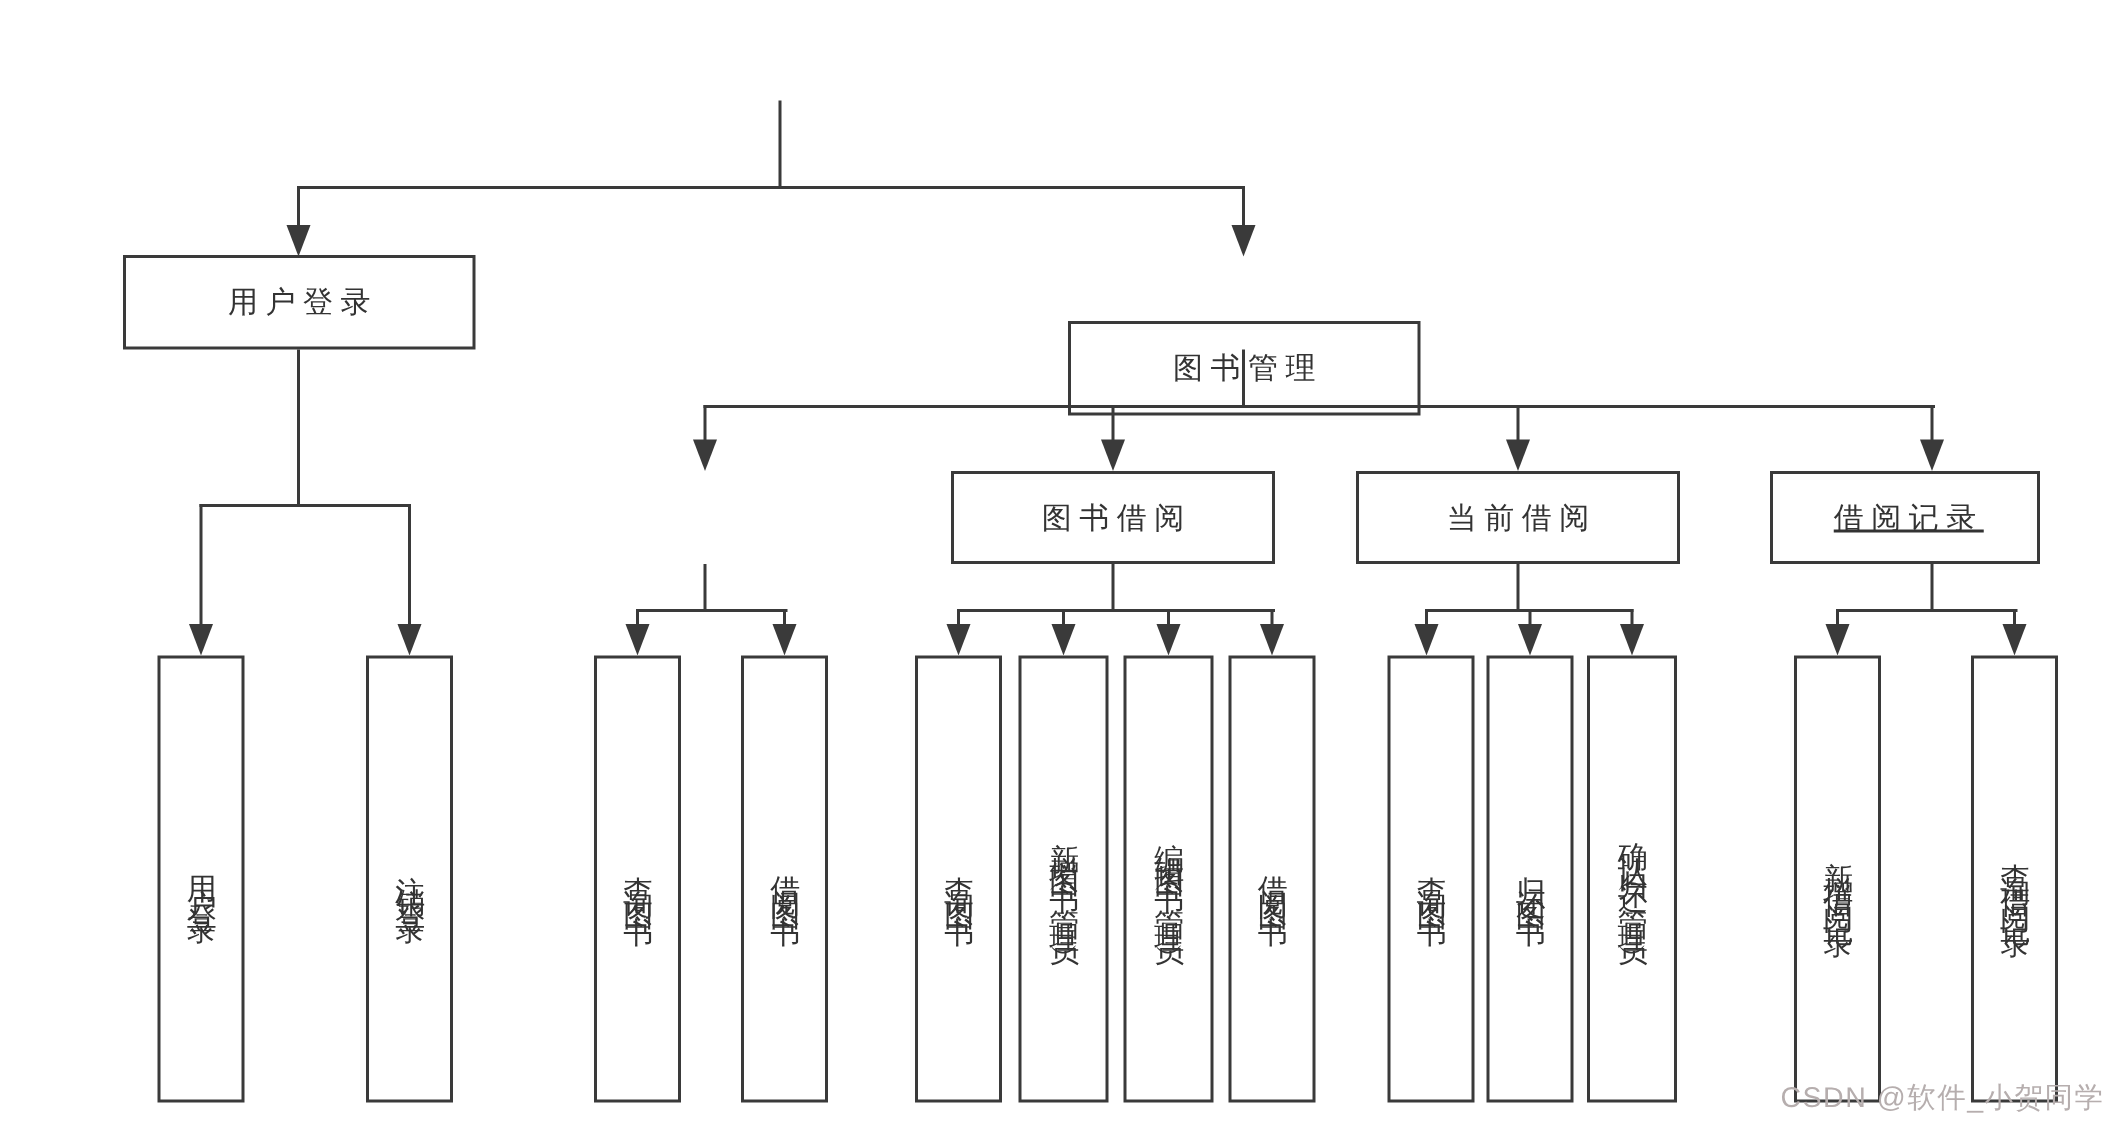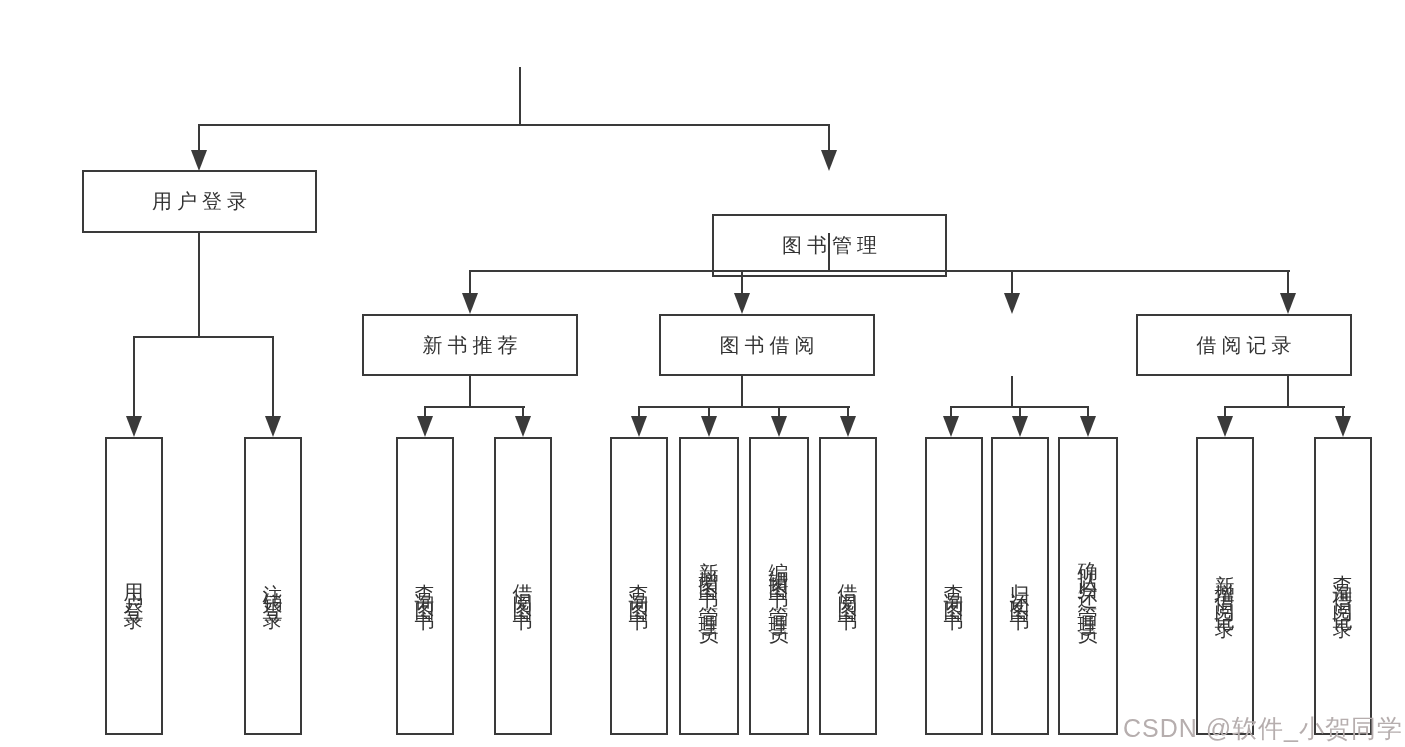--- a/index.html
+++ b/index.html
@@ -42,21 +42,21 @@
   .hline{position:absolute;height:2px;background:#3a3a3a;}
   .arrow{
     position:absolute;width:0;height:0;
     border-left:8px solid transparent;
     border-right:8px solid transparent;
     border-top:21px solid #3a3a3a;
   }
   .watermark{
     position:absolute;
     right:2px;bottom:2px;
-    font-size:25px;
+    font-size:19px;
     letter-spacing:1px;
     color:#b6aeae;
     z-index:10;
     white-space:nowrap;
   }
 </style>
 </head>
 <body>
 
 <div class="canvas">
@@ -83,23 +83,23 @@
   <div class="hline" style="left:469px;top:270px;width:821px;"></div>
   <div class="vline" style="left:469px;top:270px;height:26px;"></div>
   <div class="arrow" style="left:462px;top:293px;"></div>
   <div class="vline" style="left:741px;top:270px;height:26px;"></div>
   <div class="arrow" style="left:734px;top:293px;"></div>
   <div class="vline" style="left:1011px;top:270px;height:26px;"></div>
   <div class="arrow" style="left:1004px;top:293px;"></div>
   <div class="vline" style="left:1287px;top:270px;height:26px;"></div>
   <div class="arrow" style="left:1280px;top:293px;"></div>
 
-  <div class="box" style="left:362px;top:314px;width:216px;height:62px;">新书推荐</div>
-  <div class="box" style="left:634px;top:314px;width:216px;height:62px;margin-left:25px;">图书借阅</div>
-  <div class="box" style="left:1136px;top:314px;width:216px;height:62px;">借阅记录</div>
+  <div class="box" style="left:634px;top:314px;width:216px;height:62px;">图书借阅</div>
+  <div class="box" style="left:904px;top:314px;width:216px;height:62px;">当前借阅</div>
+  <div class="box" style="left:1180px;top:314px;width:180px;height:62px;text-decoration:underline;">借阅记录</div>
 
   <div class="vline" style="left:469px;top:376px;height:31px;"></div>
   <div class="hline" style="left:424px;top:406px;width:101px;"></div>
   <div class="vline" style="left:424px;top:406px;height:12px;"></div>
   <div class="arrow" style="left:417px;top:416px;"></div>
   <div class="vline" style="left:522px;top:406px;height:12px;"></div>
   <div class="arrow" style="left:515px;top:416px;"></div>
 
   <div class="vline" style="left:741px;top:376px;height:31px;"></div>
   <div class="hline" style="left:638px;top:406px;width:212px;"></div>

